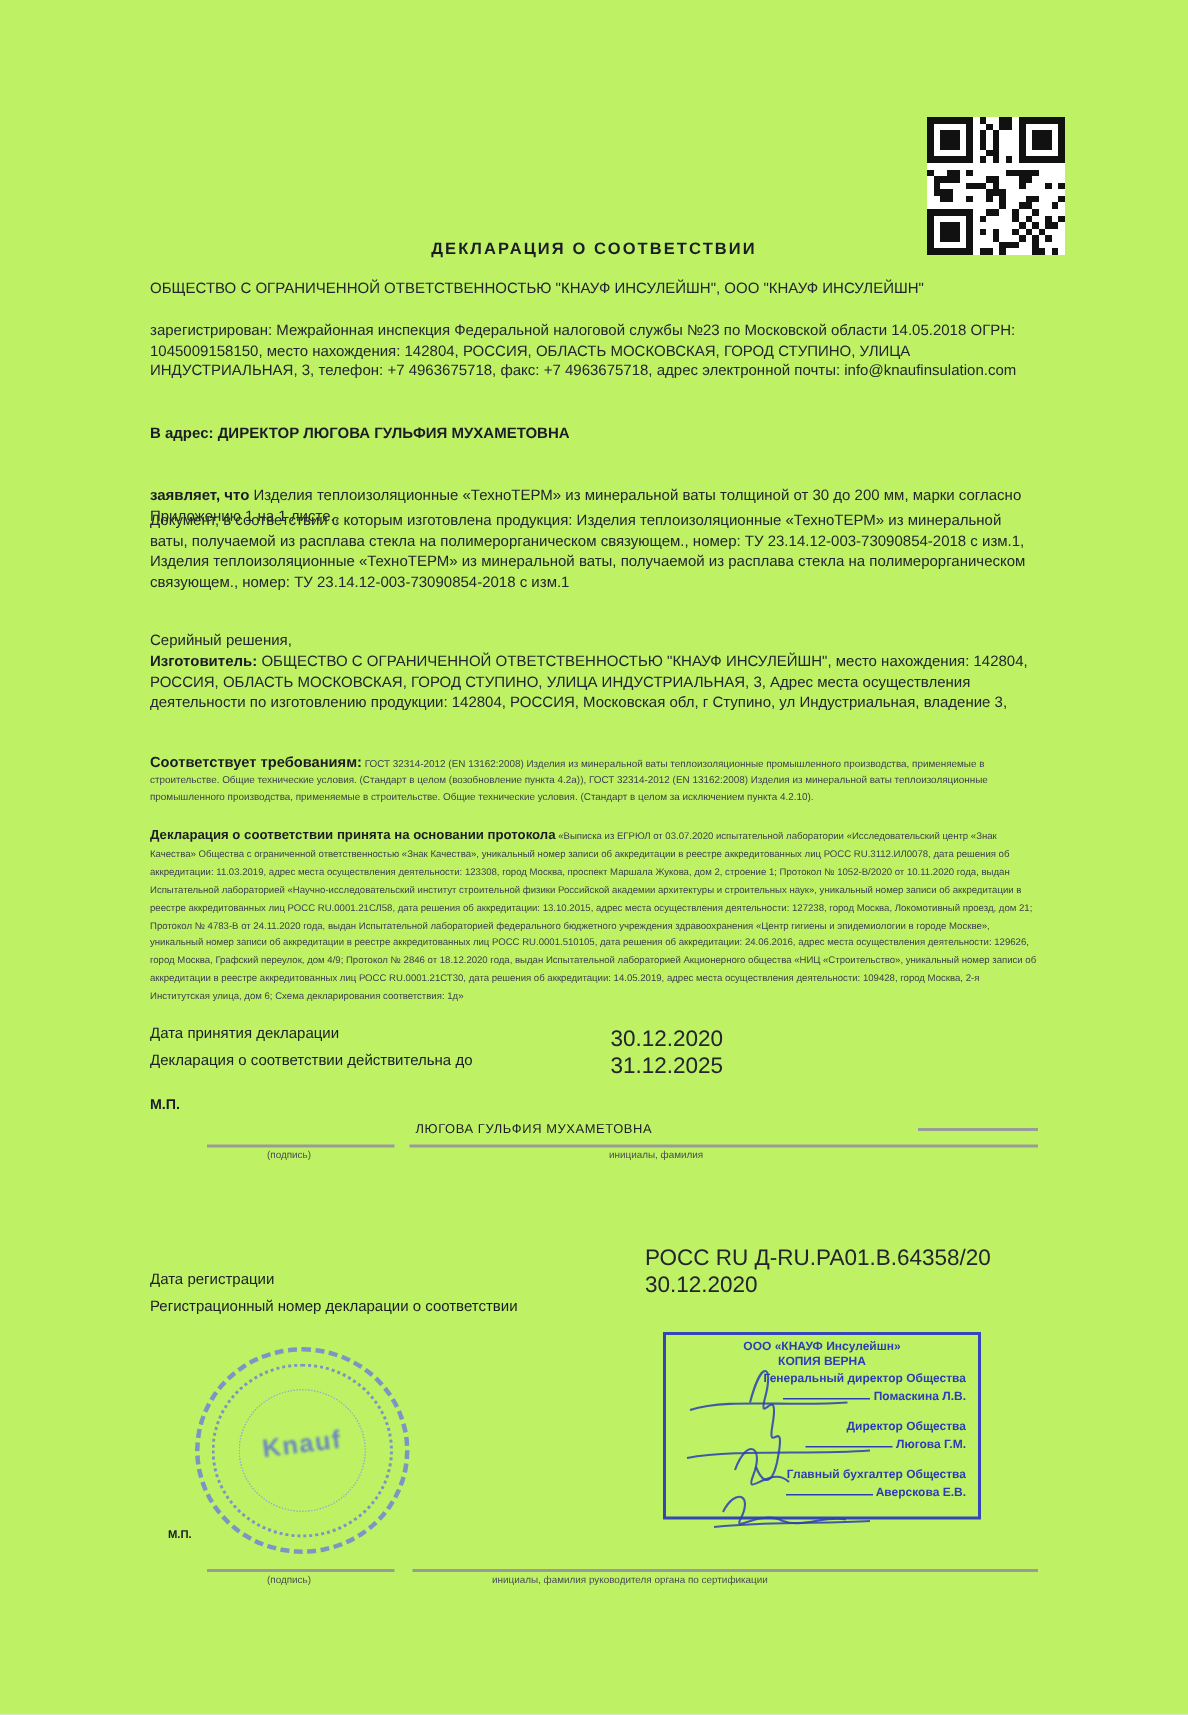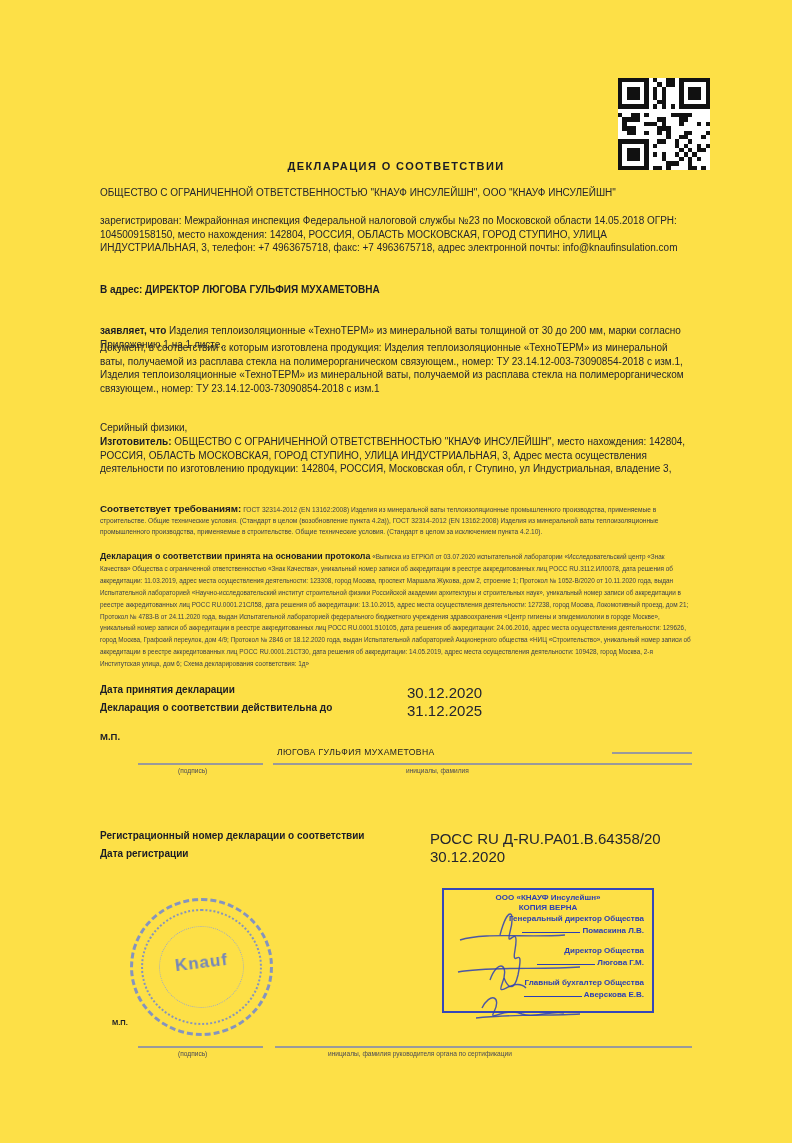--- a/index.html
+++ b/index.html
@@ -7,32 +7,32 @@
     --ink-dark:#1b1c26;
     --faint:#3c3f4c;
     --line:#9a9a9a;
     --stamp-blue:#2b3eb5;
     --stamp-border:#3547b8;
     --round-blue:#7087d4;
   }
   html,body{margin:0;padding:0;background:#f4f4f4;}
   .page{
     position:relative;width:792px;height:1143px;margin:0 auto;
-    background:#fde047;outline:1px solid #d0d0d0;overflow:hidden;
+    background:#bef264;outline:1px solid #d0d0d0;overflow:hidden;
     font-family:"Liberation Sans", sans-serif;color:var(--ink);
   }
   .p{position:absolute;left:100px;width:592px;font-size:10px;line-height:13.5px;color:var(--ink);}
   .b{font-weight:bold;color:var(--ink-dark);}
   .title{position:absolute;left:100px;width:592px;top:160px;text-align:center;
     font-size:11px;font-weight:bold;letter-spacing:1.4px;color:var(--ink-dark);}
   .small{font-size:6.6px;color:var(--faint);}
   .tiny{font-size:6.4px;color:var(--faint);}
   .lh-small{line-height:10px;}
   .lh-tiny{line-height:10.9px;}
-  .row-label{position:absolute;left:100px;font-size:10px;font-weight:bold;color:var(--ink-dark);white-space:nowrap;text-align:center;}
+  .row-label{position:absolute;left:100px;font-size:10px;font-weight:normal;color:var(--ink-dark);white-space:nowrap;text-align:center;}
   .row-value{position:absolute;font-size:15px;color:var(--ink);white-space:nowrap;}
   .gline{position:absolute;height:2px;background:var(--line);}
   .cap{position:absolute;font-size:6.6px;color:#4a4a55;white-space:nowrap;}
   .signame{position:absolute;left:277px;top:747px;font-size:8.6px;letter-spacing:.4px;color:var(--ink-dark);white-space:nowrap;}
   .mp{position:absolute;font-weight:bold;color:var(--ink-dark);}
   
   .qr{position:absolute;left:617px;top:78px;width:94px;height:92px;}
   .qr svg{width:100%;height:100%;shape-rendering:crispEdges;}
   
   .round-stamp{position:absolute;left:130px;top:898px;width:137px;height:132px;
@@ -175,21 +175,21 @@
   <div class="p b" style="top:283px;">
     <span>В адрес:</span><span> ДИРЕКТОР ЛЮГОВА ГУЛЬФИЯ МУХАМЕТОВНА</span>
   </div>
 
   <div class="p" style="top:324px;">
     <span class="b">заявляет, что</span><span> Изделия теплоизоляционные «ТехноТЕРМ» из минеральной ваты толщиной от 30 до 200 мм, марки согласно Приложению 1 на 1 листе.,</span>
   </div>
 
   <div class="p" style="top:341px;">Документ, в соответствии с которым изготовлена продукция: Изделия теплоизоляционные «ТехноТЕРМ» из минеральной ваты, получаемой из расплава стекла на полимерорганическом связующем., номер: ТУ 23.14.12-003-73090854-2018 с изм.1, Изделия теплоизоляционные «ТехноТЕРМ» из минеральной ваты, получаемой из расплава стекла на полимерорганическом связующем., номер: ТУ 23.14.12-003-73090854-2018 с изм.1</div>
 
-  <div class="p" style="top:421px;">Серийный физики,</div>
+  <div class="p" style="top:421px;">Серийный решения,</div>
 
   <div class="p" style="top:435px;">
     <span class="b">Изготовитель:</span><span> ОБЩЕСТВО С ОГРАНИЧЕННОЙ ОТВЕТСТВЕННОСТЬЮ "КНАУФ ИНСУЛЕЙШН", место нахождения: 142804, РОССИЯ, ОБЛАСТЬ МОСКОВСКАЯ, ГОРОД СТУПИНО, УЛИЦА ИНДУСТРИАЛЬНАЯ, 3, Адрес места осуществления деятельности по изготовлению продукции: 142804, РОССИЯ, Московская обл, г Ступино, ул Индустриальная, владение 3,</span>
   </div>
 
   <div class="p lh-small" style="top:504px;">
     <span class="b" style="font-size:9.8px;">Соответствует требованиям:</span><span class="small"> ГОСТ 32314-2012 (EN 13162:2008) Изделия из минеральной ваты теплоизоляционные промышленного производства, применяемые в строительстве. Общие технические условия. (Стандарт в целом (возобновление пункта 4.2а)), ГОСТ 32314-2012 (EN 13162:2008) Изделия из минеральной ваты теплоизоляционные промышленного производства, применяемые в строительстве. Общие технические условия. (Стандарт в целом за исключением пункта 4.2.10).</span>
   </div>
 
   <div class="p lh-tiny" style="top:551px;">
@@ -205,21 +205,21 @@
   <div class="mp" style="left:100px;top:731px;font-size:9.5px;">М.П.</div>
 
   <div class="signame">ЛЮГОВА ГУЛЬФИЯ МУХАМЕТОВНА</div>
   <div class="gline" style="left:138px;top:763px;width:125px;"></div>
   <div class="gline" style="left:273px;top:763px;width:419px;"></div>
   <div class="gline" style="left:612px;top:752px;width:80px;height:1.5px;"></div>
   <div class="cap" style="left:178px;top:767px;">(подпись)</div>
   <div class="cap" style="left:406px;top:767px;">инициалы, фамилия</div>
 
 
-  <div class="row-label" style="top:830px;">Регистрационный номер декларации о соответствии</div>
+  <div class="row-label" style="top:866px;">Регистрационный номер декларации о соответствии</div>
   <div class="row-value" style="top:830px;left:430px;">РОСС RU Д-RU.РА01.В.64358/20</div>
 
   <div class="row-label" style="top:848px;">Дата регистрации</div>
   <div class="row-value" style="top:848px;left:430px;">30.12.2020</div>
 
   <div class="round-stamp">
     <div class="ring2"></div>
     <div class="ring3"></div>
     <div class="logo">Knauf</div>
   </div>

